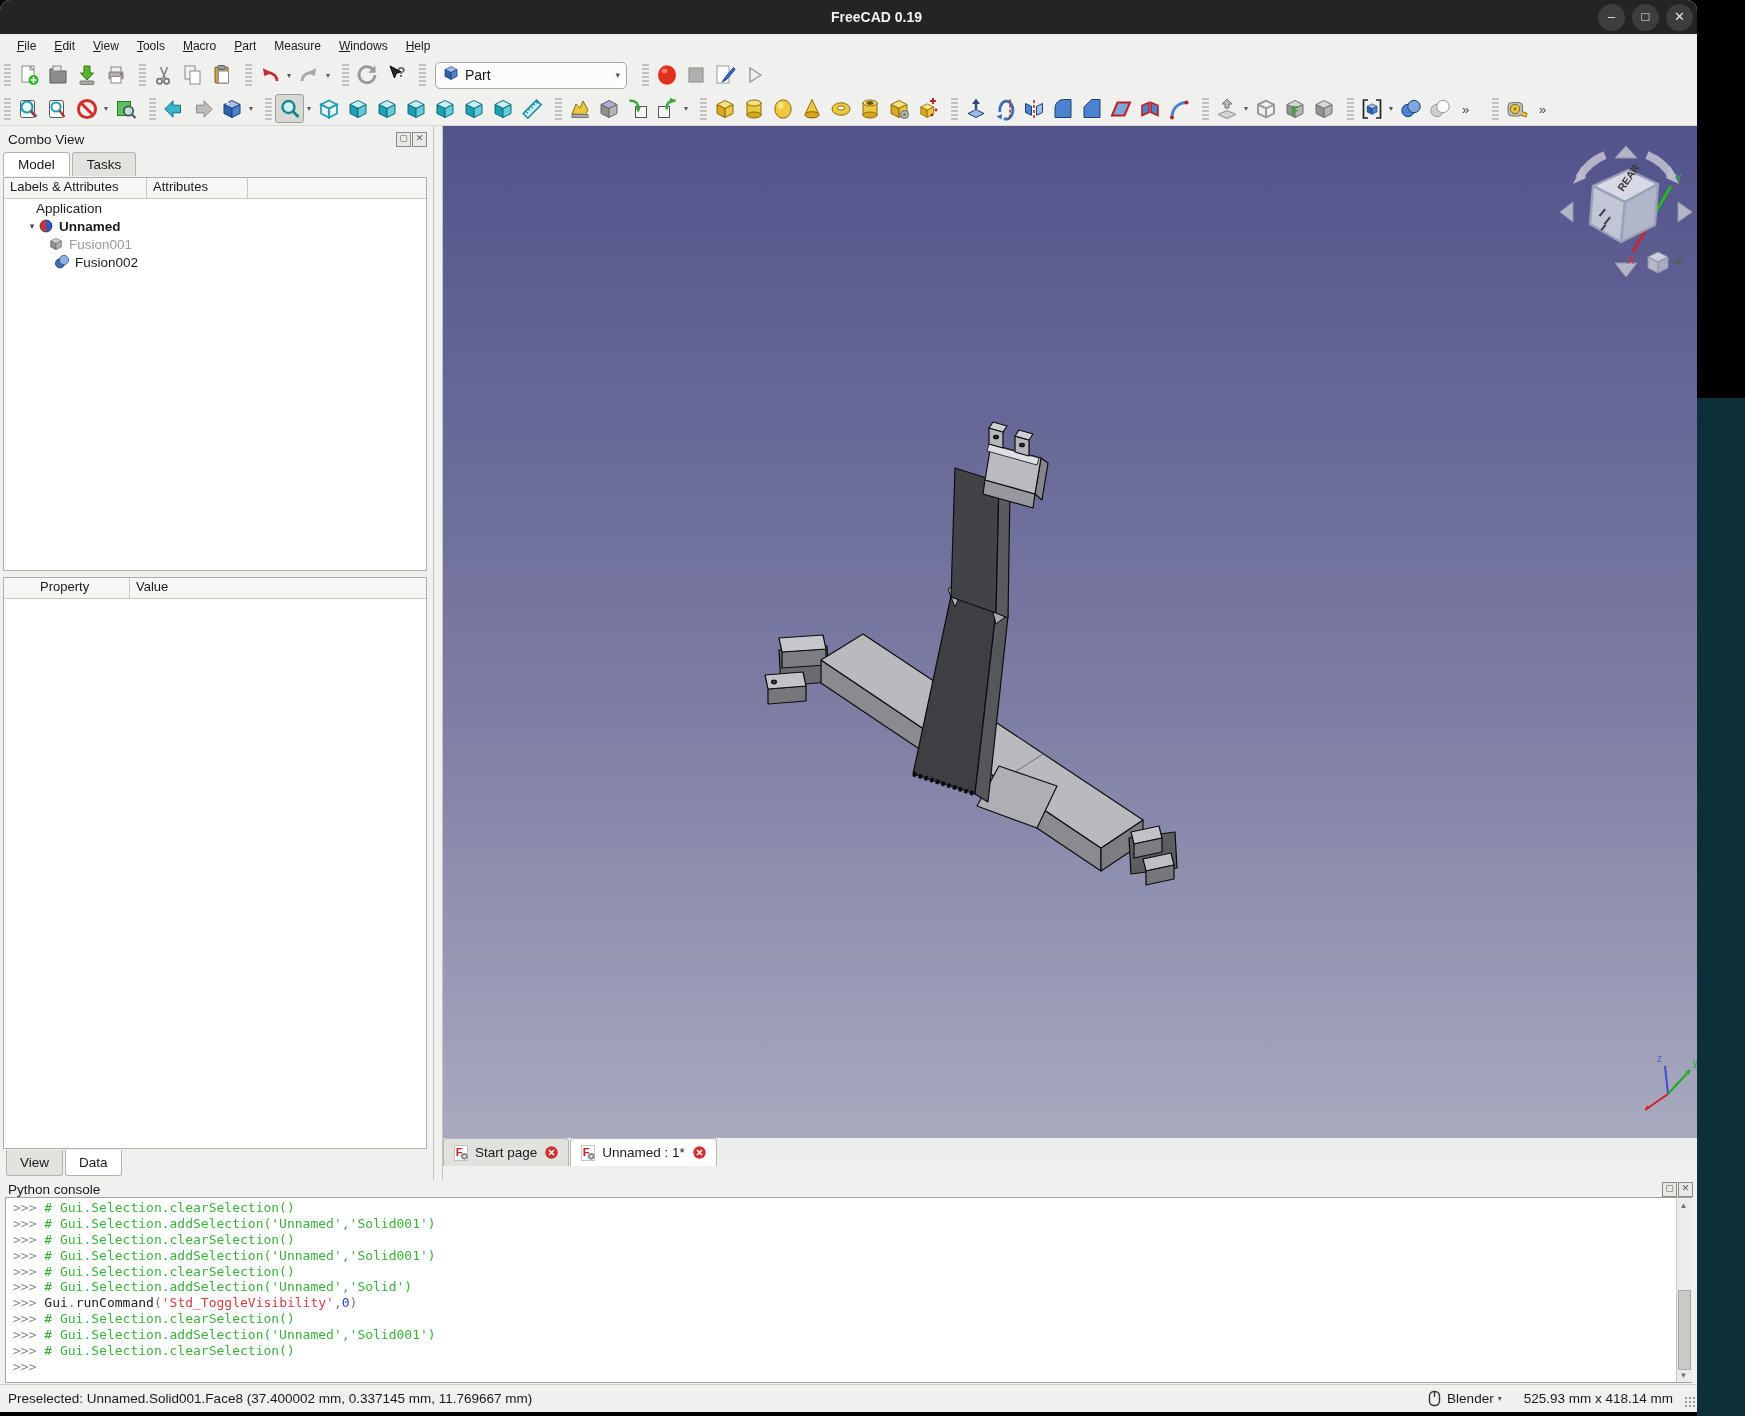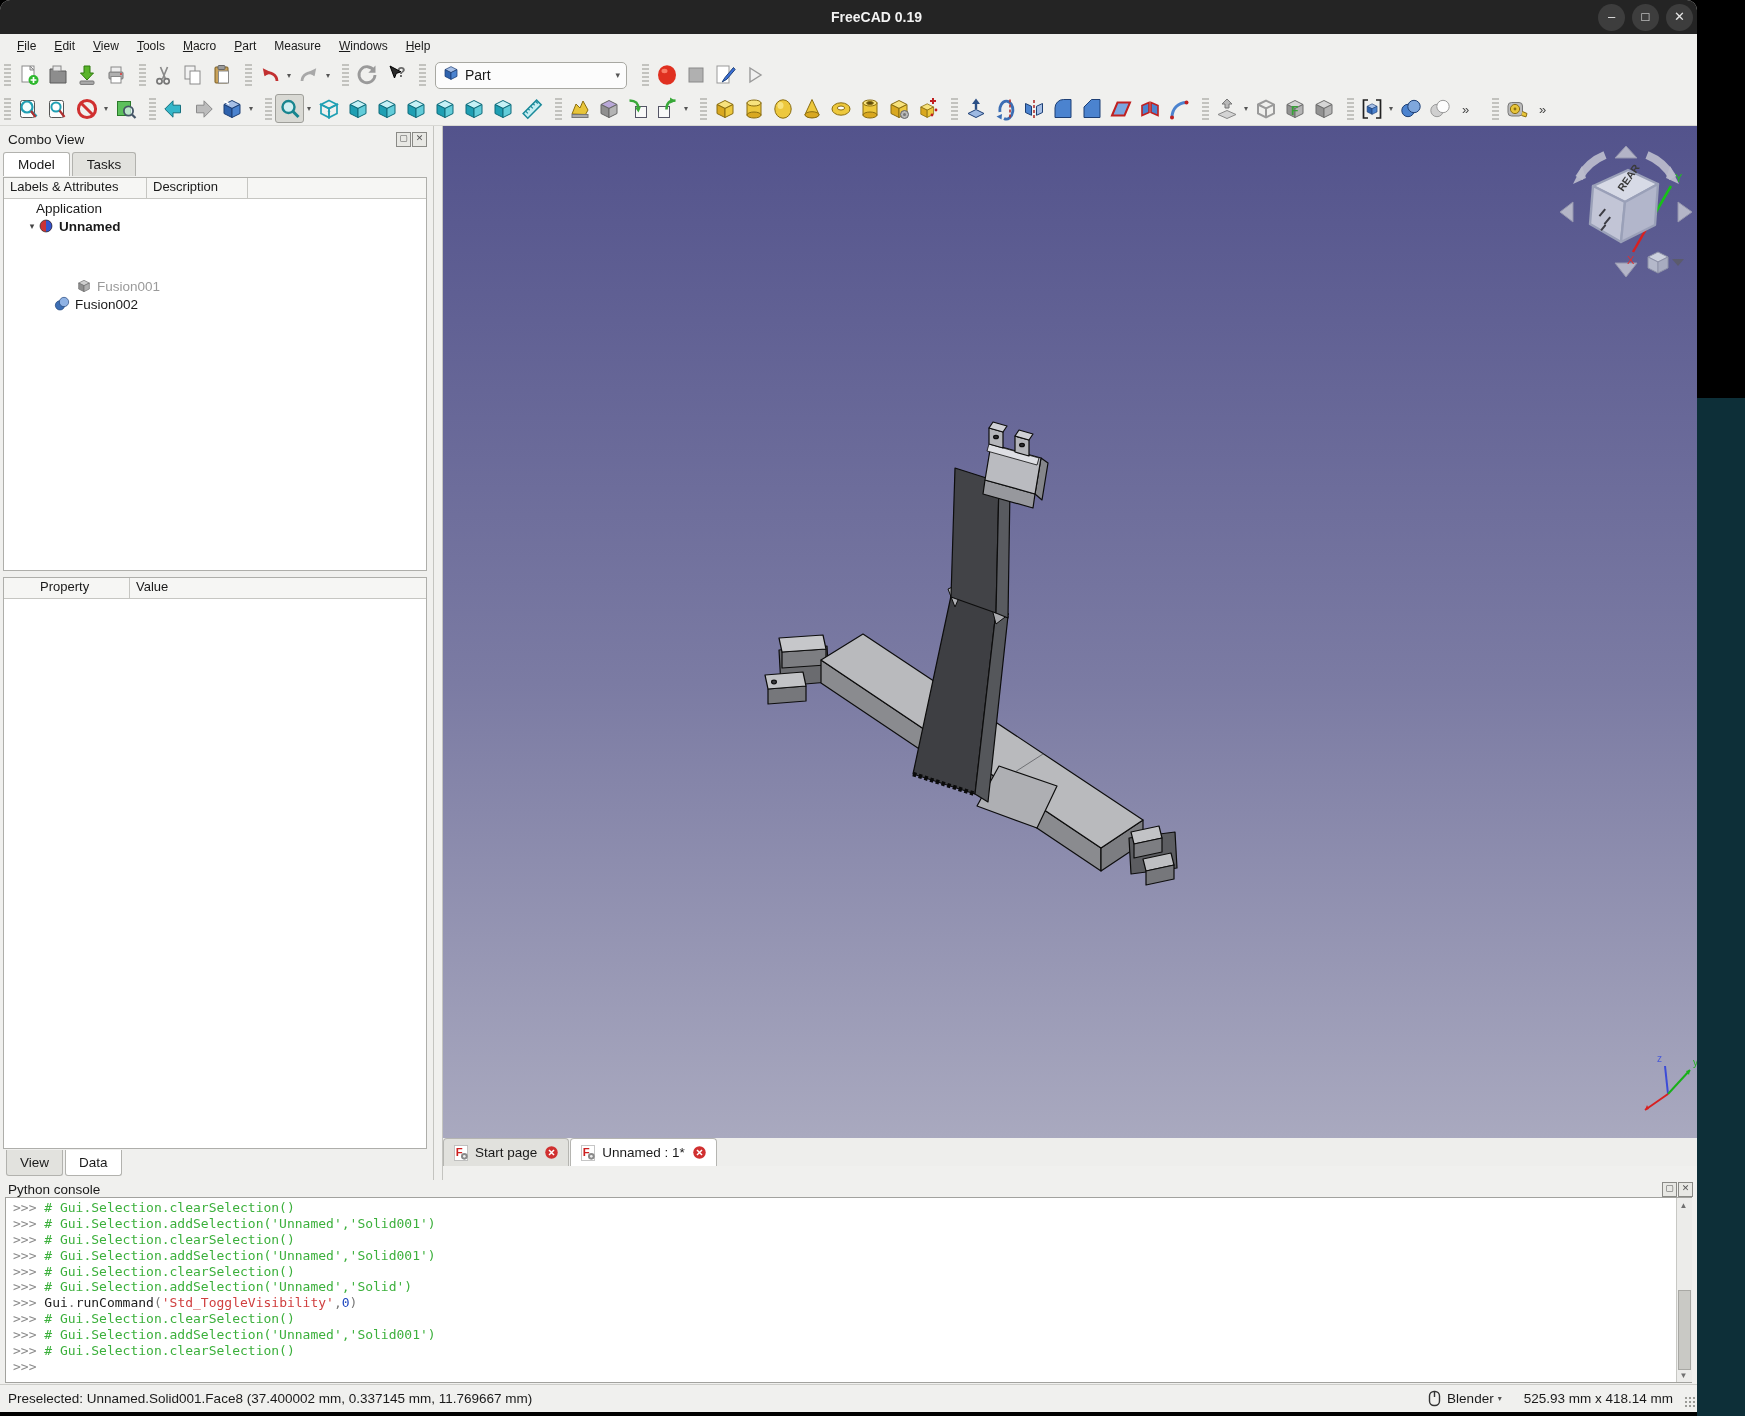--- a/index.html
+++ b/index.html
@@ -729,38 +729,38 @@
       <div id="cv-title" class="abs">Combo View</div>
       <div class="dock-btn abs" style="left:396px;top:6px;">▢</div>
       <div class="dock-btn abs" style="left:412px;top:6px;">✕</div>
       <div class="cv-tabs abs" id="cv-tabs">
           <div class="cv-tab active">Model</div>
           <div class="cv-tab">Tasks</div>
         </div>
       <div id="tree-wrap" class="abs">
         <div class="hdr-row">
           <div class="hdr-cell" style="width:143px;">Labels &amp; Attributes</div>
-          <div class="hdr-cell" style="width:101px;">Description</div>
+          <div class="hdr-cell" style="width:101px;">Attributes</div>
           <div class="hdr-cell" style="flex:1;border-right:none;"></div>
         </div>
         <div id="tree-body">
             <div class="tree-row" style="padding-left: 20px;">
               <span class="exp"></span>
               <span>Application</span>
             </div>
             <div class="tree-row bold" style="padding-left: 22px;">
               <span class="exp">▾</span>
               <span class="ticon"><svg width="16" height="16" viewBox="0 0 24 24">
                   <circle cx="12" cy="12" r="9" fill="#cc3333"></circle>
                   <path d="M12 3a9 9 0 0 1 0 18z" fill="#3355cc"></path>
                   <circle cx="12" cy="12" r="9" fill="none" stroke="#222"></circle>
                 </svg></span>
               <span>Unnamed</span>
             </div>
-            <div class="tree-row gray" style="padding-left: 60px; margin-top: 42px;">
+            <div class="tree-row gray" style="padding-left: 32px;">
               <span class="exp"></span>
               <span class="ticon"><svg width="16" height="16" viewBox="0 0 24 24">
                   <polygon points="12,3.5 20,7.5 12,11.5 4,7.5" fill="#cfcfcf" stroke="#6e6e6e"></polygon>
                   <polygon points="4,7.5 12,11.5 12,20.5 4,16.5" fill="#8f8f8f" stroke="#6e6e6e"></polygon>
                   <polygon points="12,11.5 20,7.5 20,16.5 12,20.5" fill="#b0b0b0" stroke="#6e6e6e"></polygon>
                 </svg></span>
               <span>Fusion001</span>
             </div>
             <div class="tree-row" style="padding-left: 38px;">
               <span class="exp"></span>

